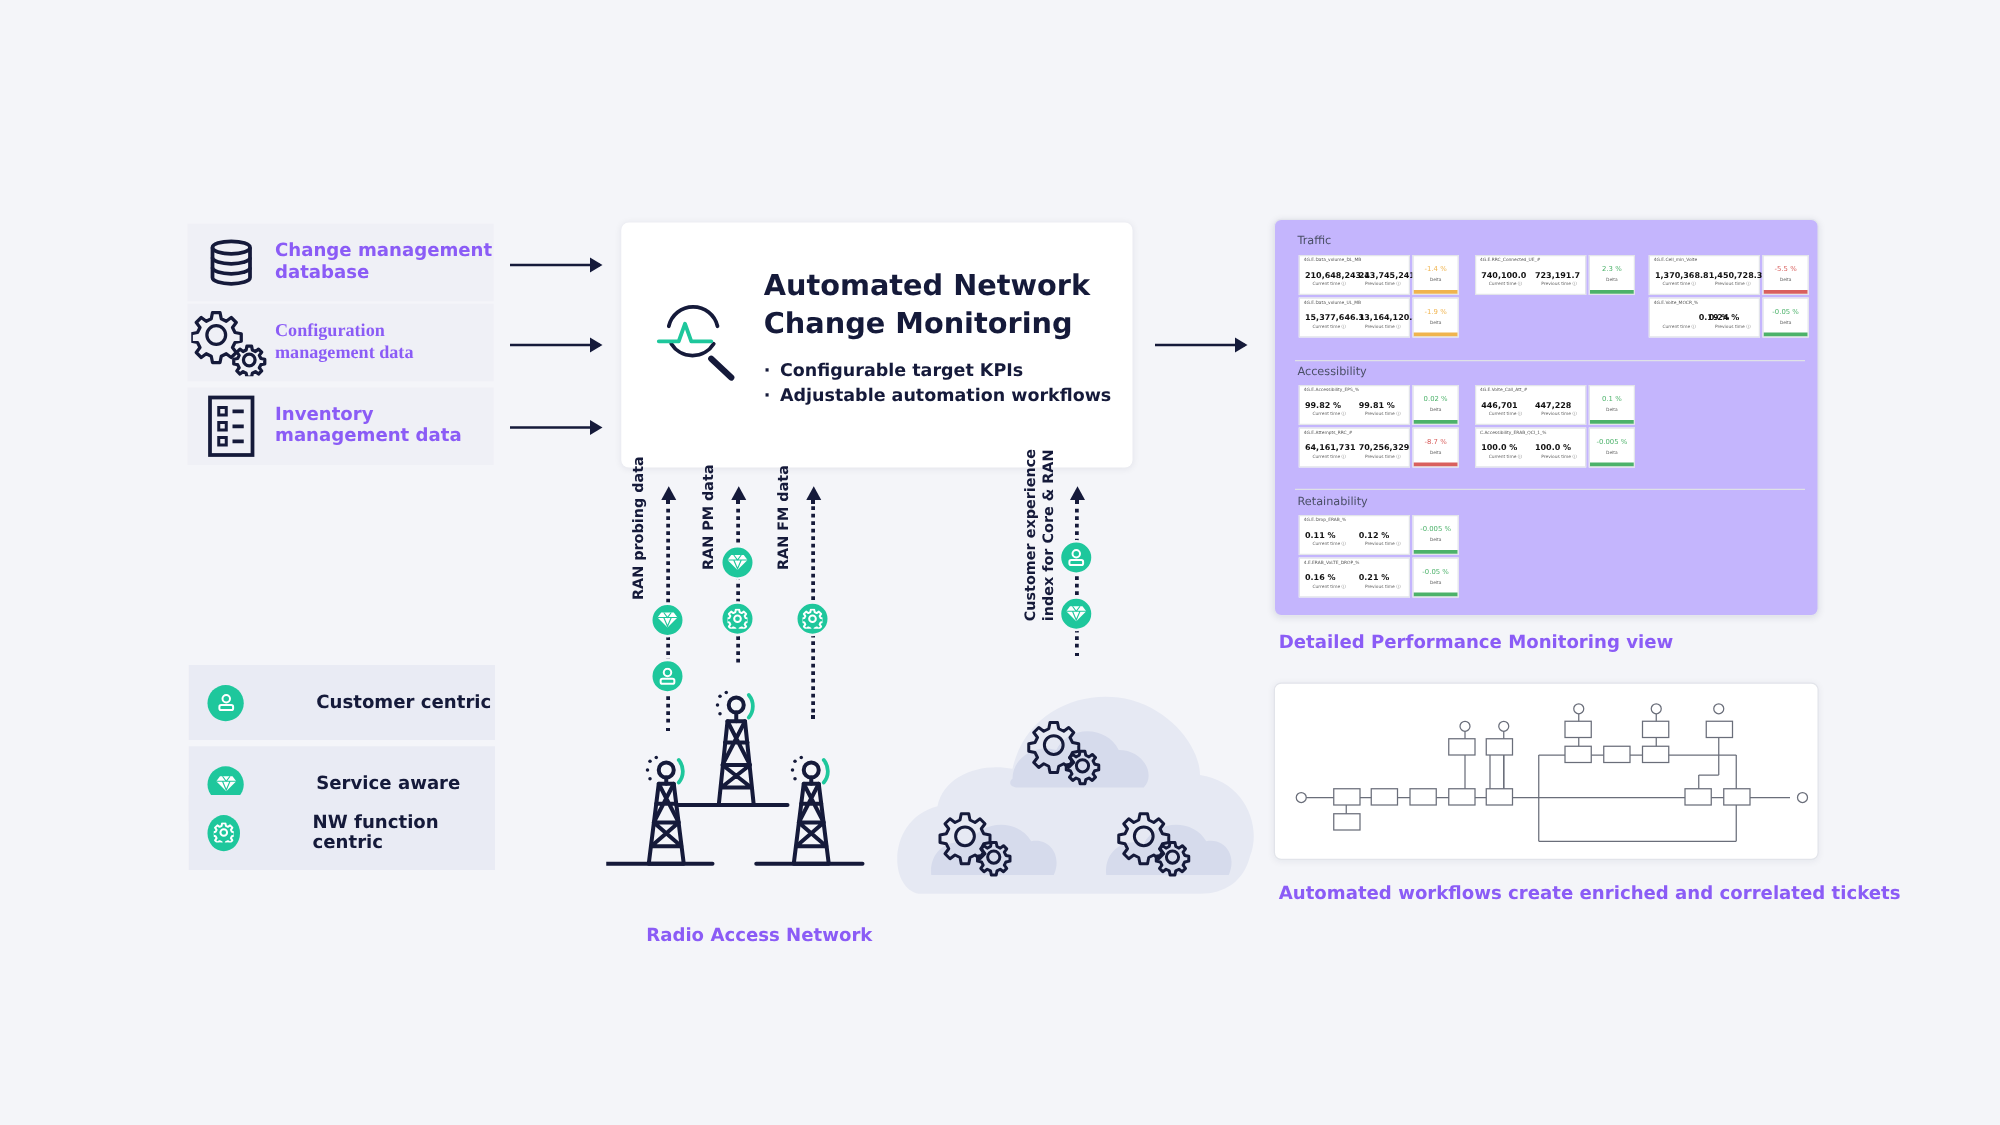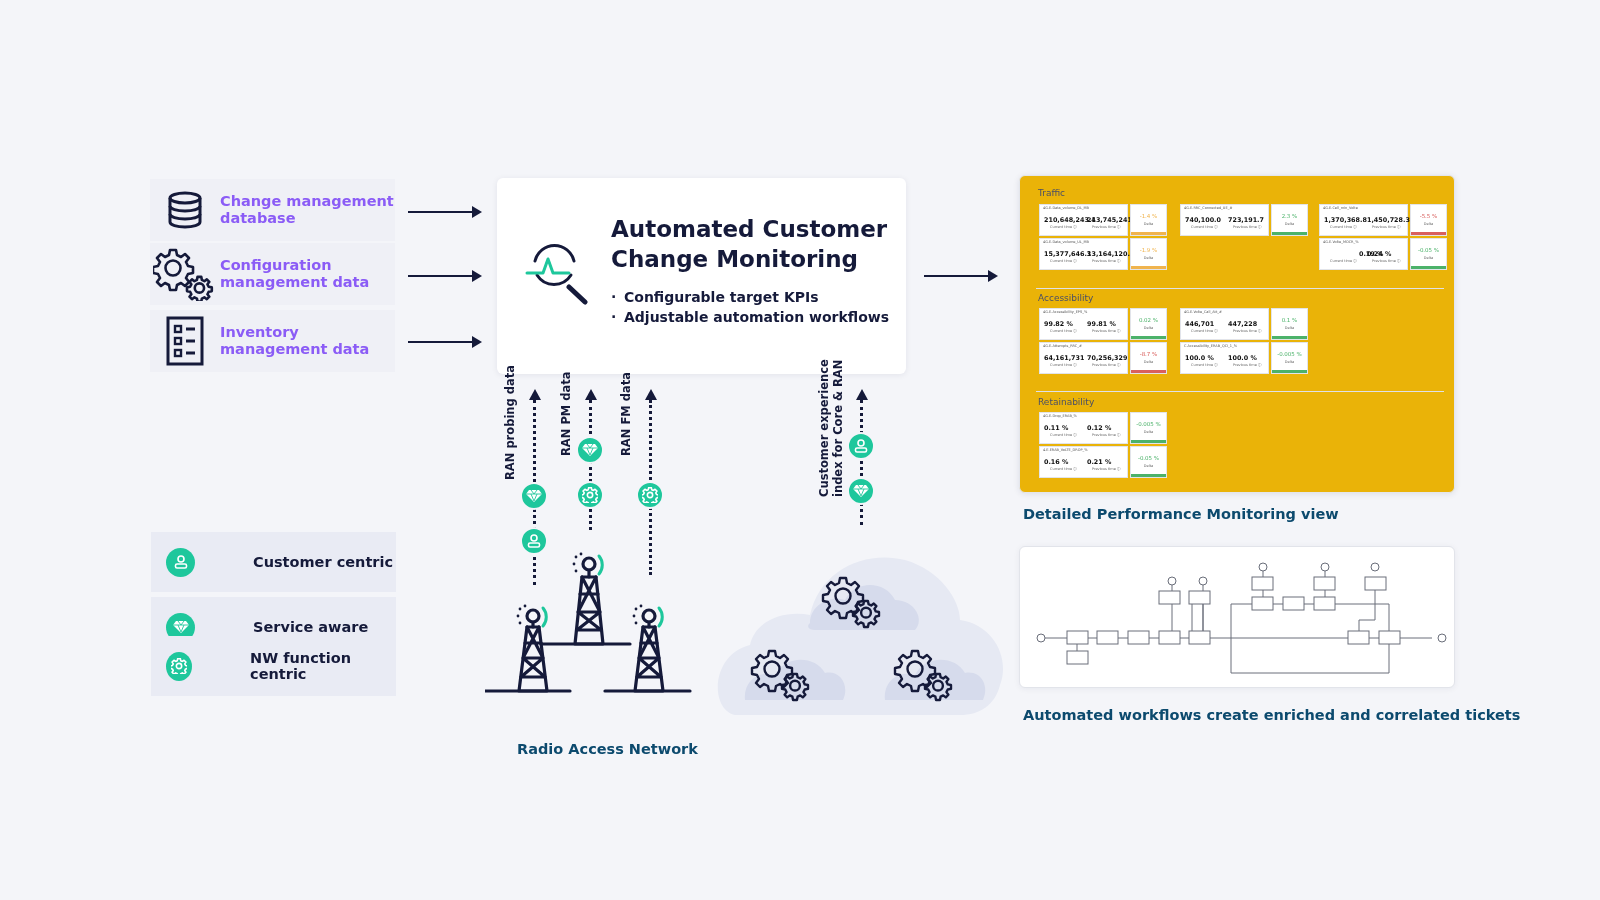--- a/index.html
+++ b/index.html
@@ -24,24 +24,24 @@
   .vflow-line { position: absolute; width: 0; border-left: 3px dotted #151a3a; }
   .vflow-arrow { position: absolute; width: 0; height: 0; border-bottom: 11px solid #151a3a; border-left: 6px solid transparent; border-right: 6px solid transparent; }
   .vlabel { position: absolute; font-size: 11.5px; font-weight: bold; color: #151a3a; transform: rotate(-90deg); transform-origin: left top; white-space: nowrap; line-height: 14px; }
   .badge { position: absolute; width: 28px; height: 28px; border-radius: 50%; background: #1ec79c; display: flex; align-items: center; justify-content: center; border: 2px solid #f4f5f9; }
 
   
   .legend-item { position: absolute; left: 151px; width: 245px; height: 60px; background: #e9ebf4; display: flex; align-items: center; gap: 48px; }
   .legend-badge { width: 29px; height: 29px; border-radius: 50%; background: #1ec79c; margin-left: 15px; margin-right: 10px; display: flex; align-items: center; justify-content: center; }
   .legend-label { font-size: 14.5px; font-weight: bold; color: #151a3a; }
 
-  .caption { position: absolute; font-size: 14.5px; font-weight: bold; color: #0c4a6e; white-space: nowrap; text-align: right; }
+  .caption { position: absolute; font-size: 14.5px; font-weight: bold; color: #8b5cf6; white-space: nowrap; text-align: right; }
 
   
-  .dash { position: absolute; left: 1019px; top: 175px; width: 436px; height: 318px; background: #eab308; border-radius: 6px; box-shadow: 0 1px 6px rgba(20,30,70,0.10); border: 1px solid #e4e6ec; }
+  .dash { position: absolute; left: 1019px; top: 175px; width: 436px; height: 318px; background: #c4b5fd; border-radius: 6px; box-shadow: 0 1px 6px rgba(20,30,70,0.10); border: 1px solid #e4e6ec; }
   .dash-section-title { position: absolute; font-size: 9px; color: #4a4f66; }
   .dash-divider { position: absolute; left: 16px; right: 10px; height: 1px; background: #dfe1e7; }
   .kpi { position: absolute; width: 89px; height: 32px; background: #fff; border: 1px solid #e2e4ea; }
   .kpi-name { position: absolute; left: 3px; top: 1px; font-size: 3.5px; color: #555; white-space: nowrap; }
   .kpi-val { position: absolute; top: 11px; font-size: 6.4px; font-weight: bold; color: #111; white-space: nowrap; }
   .kpi-sub { position: absolute; top: 20px; font-size: 3.5px; color: #666; white-space: nowrap; }
   .delta { position: absolute; width: 37px; height: 32px; background: #fff; border: 1px solid #e2e4ea; }
   .delta-val { position: absolute; top: 8px; width: 100%; text-align: center; font-size: 5.5px; white-space: nowrap; }
   .delta-lbl { position: absolute; top: 17px; width: 100%; text-align: center; font-size: 3.5px; color: #666; }
   .delta-bar { position: absolute; left: 0; right: 0; bottom: 0; height: 3px; }
@@ -72,21 +72,21 @@
       <circle cx="30" cy="20" r="1.2" fill="#151a3a"></circle>
       <circle cx="30" cy="28" r="1.2" fill="#151a3a"></circle>
     </svg>
   </div>
   <div class="src-label">
     <div>Change management</div>
     <div>database</div>
   </div>
 </div>
 
-<div class="src-row" style="top:243px;">
+<div class="src-row" style="top:243px;font-family:Liberation Serif, serif;">
   <div class="src-icon">
     <svg width="64" height="54" viewBox="0 0 64 54">
       <g fill="none" stroke="#151a3a" stroke-width="2.6" stroke-linejoin="round">
         <path id="bigGear" d="M17,3 h6 l1,5 l4,2 l4,-3 l4,4 l-3,4 l2,4 l5,1 v6 l-5,1 l-2,4 l3,4 l-4,4 l-4,-3 l-4,2 l-1,5 h-6 l-1,-5 l-4,-2 l-4,3 l-4,-4 l3,-4 l-2,-4 l-5,-1 v-6 l5,-1 l2,-4 l-3,-4 l4,-4 l4,3 l4,-2 z"></path>
         <circle cx="20" cy="21" r="7.5"></circle>
         <g transform="translate(34,28) scale(0.62)">
           <path d="M17,3 h6 l1,5 l4,2 l4,-3 l4,4 l-3,4 l2,4 l5,1 v6 l-5,1 l-2,4 l3,4 l-4,4 l-4,-3 l-4,2 l-1,5 h-6 l-1,-5 l-4,-2 l-4,3 l-4,-4 l3,-4 l-2,-4 l-5,-1 v-6 l5,-1 l2,-4 l-3,-4 l4,-4 l4,3 l4,-2 z" stroke-width="4.2"></path>
           <circle cx="20" cy="21" r="7.5" stroke-width="4.2"></circle>
         </g>
       </g>
@@ -127,21 +127,21 @@
     <svg width="70" height="64" viewBox="0 0 70 64">
       <g fill="none" stroke-linecap="round">
         <path d="M12,20 A20,20 0 0 1 51,20" stroke="#151a3a" stroke-width="3"></path>
         <path d="M14,34 A20,20 0 0 0 48,34" stroke="#151a3a" stroke-width="3"></path>
         <line x1="46" y1="46" x2="62" y2="61" stroke="#151a3a" stroke-width="5"></line>
         <polyline points="4,32 20,32 25,18 30,32 46,32" stroke="#1ec79c" stroke-width="3" stroke-linejoin="round"></polyline>
       </g>
     </svg>
   </div>
   <div class="center-title">
-    <div>Automated Customer</div>
+    <div>Automated Network</div>
     <div>Change Monitoring</div>
   </div>
   <ul class="center-bullets">
     <li>Configurable target KPIs</li>
     <li>Adjustable automation workflows</li>
   </ul>
 </div>
 
 <div class="arrow-h" style="left:924px; top:275px; width:72px;"></div>
 

